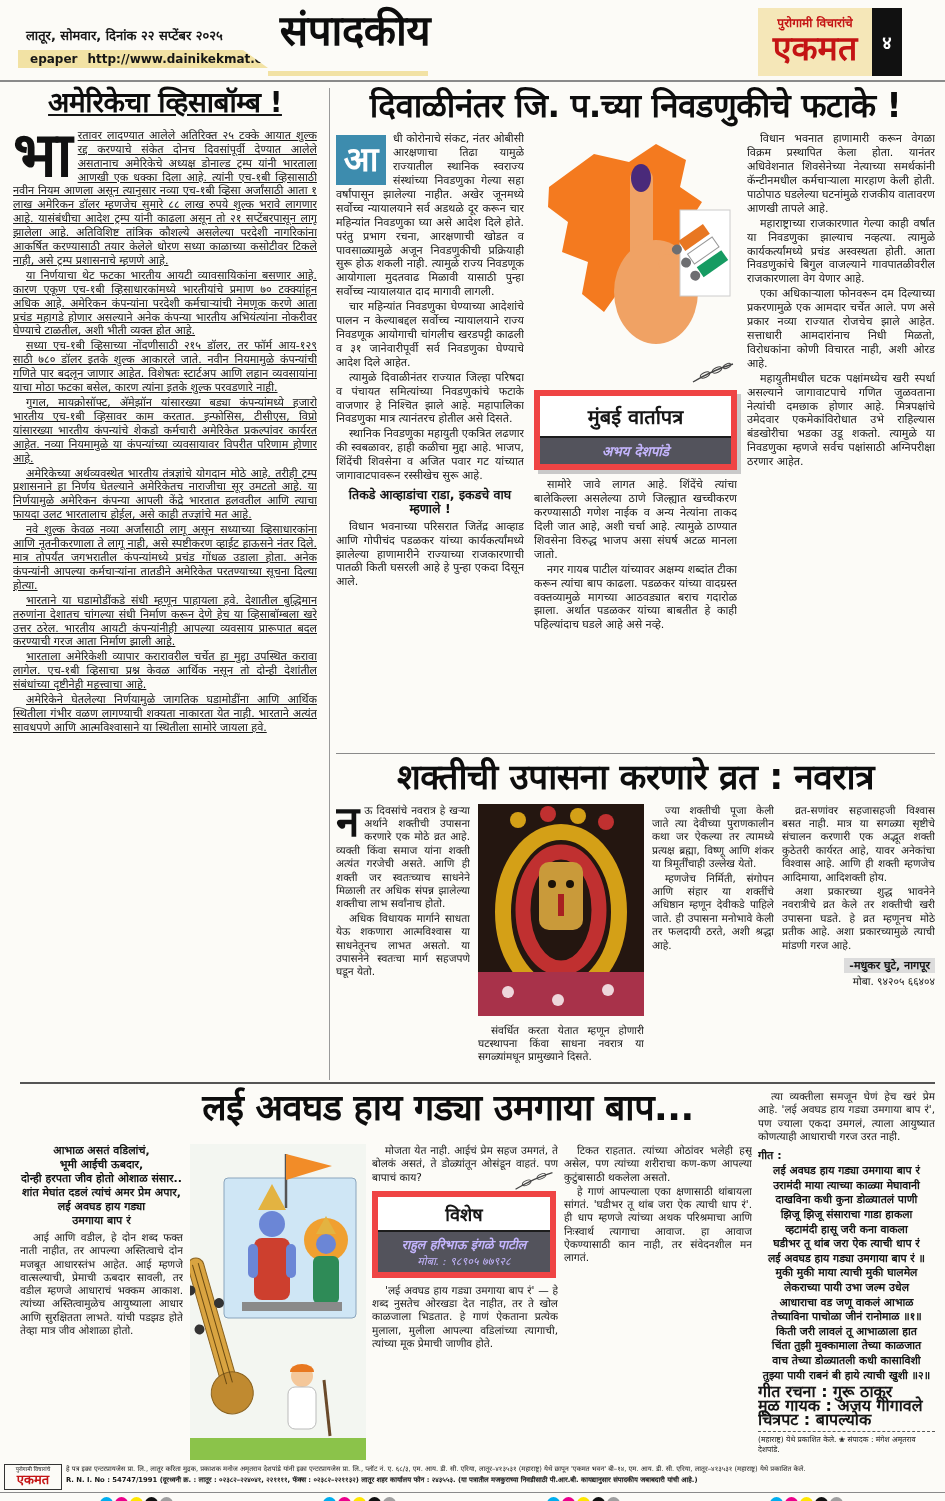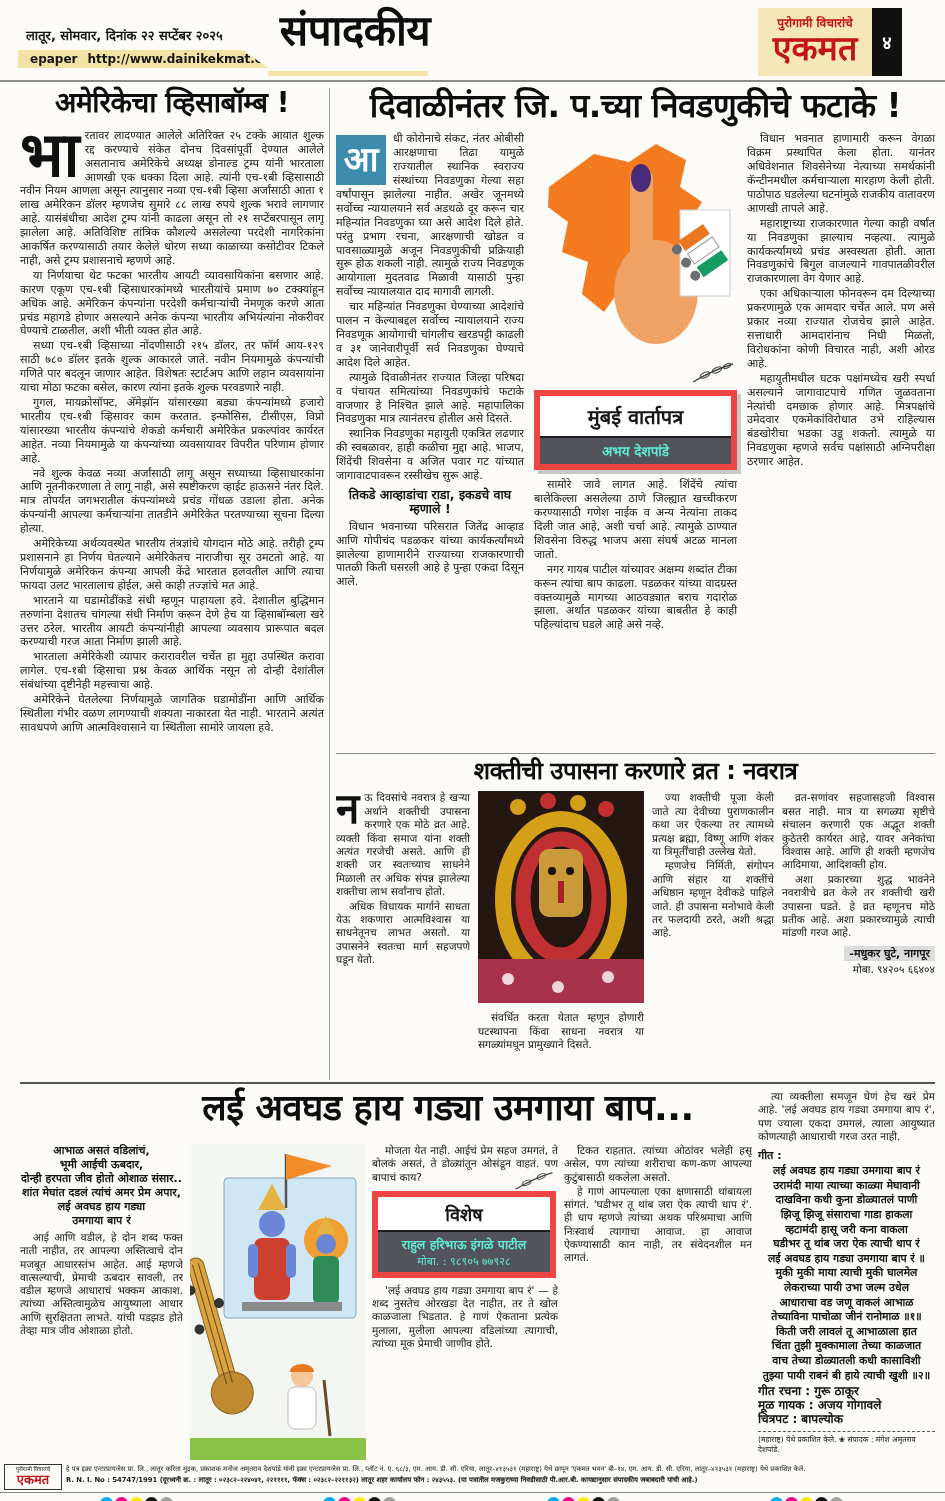--- a/index.html
+++ b/index.html
@@ -9,21 +9,21 @@
   .abs { position:absolute; }
   .just { text-align:justify; }
   .hl { font-weight:900; text-align:center; letter-spacing:-0.5px; line-height:1.1; color:#0d0d0d; }
   .bodytxt { font-size:11px; line-height:13.9px; overflow:hidden; }
   .bodytxt p { text-indent:13px; margin-bottom:1px; }
   .dropcap { float:left; font-weight:900; padding-right:5px; line-height:.85; color:#111; }
   .dropcap-box { float:left; width:50px; height:50px; background:#3d8cae; color:#fff; font-weight:900; font-size:34px; display:flex; align-items:center; justify-content:center; margin:3px 7px 2px 0; }
   .subhead { font-weight:900; font-size:12.5px; text-align:center; margin:5px 0 4px; text-indent:0 !important; }
   .boxed { border:6px solid #ef4444; background:#fff; box-shadow:4px 4px 0 #c9c9c9; }
   .box-title { font-weight:900; text-align:center; font-size:20px; padding:7px 0 6px; }
-  .box-band { background:#53535c; color:#5eead4; font-weight:900; text-align:center; font-size:13.5px; padding:4px 2px; border-top:2px solid #1d1d1d; }
+  .box-band { background:#53535c; color:#c4b5fd; font-weight:900; text-align:center; font-size:13.5px; padding:4px 2px; border-top:2px solid #1d1d1d;font-style:italic; }
   .poem-line { text-align:center; font-weight:bold; text-indent:0 !important; }
   .credit-line { font-weight:bold; text-indent:0 !important; }
   .vline { width:1px; background:#9a9a9a; }
   .hline { background:#8a8a8a; }
   .byline-chip { display:inline-block; background:#dcdcdc; font-weight:bold; font-size:11px; padding:1px 5px; }
   .ribbon { background:#f2e2a4; clip-path:polygon(0 0, 90% 0, 100% 100%, 0 100%); display:flex; align-items:center; gap:5px; padding:0 22px 0 12px; font-weight:bold; font-size:12px; }
   .cmyk-dot { width:13px; height:13px; border-radius:50%; display:inline-block; margin-right:2px; }
   .leaf { position:absolute; }
 </style>
 </head>
@@ -41,33 +41,33 @@
     <div class="abs" style="left:268px;top:71px;width:160px;height:5px;background:#f2e2a4;"></div>
     <div class="abs hl" style="left:250px;top:8px;width:210px;font-size:42px;">संपादकीय</div>
     <div class="abs" style="left:758px;top:8px;width:114px;height:68px;background:#f5e7b8;text-align:center;">
       <div style="color:#c41414;font-weight:900;font-size:12px;padding-top:6px;">पुरोगामी विचारांचे</div>
       <div style="color:#c41414;font-weight:900;font-size:34px;line-height:1.05;">एकमत</div>
     </div>
     <div class="abs" style="left:872px;top:8px;width:30px;height:68px;background:#111;color:#fff;display:flex;align-items:center;justify-content:center;font-size:18px;font-weight:bold;">४</div>
     <div class="abs hline" style="left:0;top:80px;width:945px;height:2px;"></div>
   </div>
 
-  <div class="abs" style="left:20px;top:88px;width:304px;height:992px;">
+  <div class="abs" style="left:13px;top:88px;width:304px;height:992px;text-decoration:underline;">
     <div class="hl" style="font-size:28px;">अमेरिकेचा व्हिसाबॉम्ब !</div>
     <div class="bodytxt just" style="margin-top:10px;height:938px;">
       <p style="text-indent:0;">
         <span class="dropcap" style="font-size:62px;">भा</span>
         <span>रतावर लादण्यात आलेले अतिरिक्त २५ टक्के आयात शुल्क रद्द करण्याचे संकेत दोनच दिवसांपूर्वी देण्यात आलेले असतानाच अमेरिकेचे अध्यक्ष डोनाल्ड ट्रम्प यांनी भारताला आणखी एक धक्का दिला आहे. त्यांनी एच-१बी व्हिसासाठी नवीन नियम आणला असून त्यानुसार नव्या एच-१बी व्हिसा अर्जांसाठी आता १ लाख अमेरिकन डॉलर म्हणजेच सुमारे ८८ लाख रुपये शुल्क भरावे लागणार आहे. यासंबंधीचा आदेश ट्रम्प यांनी काढला असून तो २१ सप्टेंबरपासून लागू झालेला आहे. अतिविशिष्ट तांत्रिक कौशल्ये असलेल्या परदेशी नागरिकांना आकर्षित करण्यासाठी तयार केलेले धोरण सध्या काळाच्या कसोटीवर टिकले नाही, असे ट्रम्प प्रशासनाचे म्हणणे आहे.</span>
       </p>
       <div>
           <p>या निर्णयाचा थेट फटका भारतीय आयटी व्यावसायिकांना बसणार आहे. कारण एकूण एच-१बी व्हिसाधारकांमध्ये भारतीयांचे प्रमाण ७० टक्क्यांहून अधिक आहे. अमेरिकन कंपन्यांना परदेशी कर्मचाऱ्यांची नेमणूक करणे आता प्रचंड महागडे होणार असल्याने अनेक कंपन्या भारतीय अभियंत्यांना नोकरीवर घेण्याचे टाळतील, अशी भीती व्यक्त होत आहे.</p>
           <p>सध्या एच-१बी व्हिसाच्या नोंदणीसाठी २१५ डॉलर, तर फॉर्म आय-१२९ साठी ७८० डॉलर इतके शुल्क आकारले जाते. नवीन नियमामुळे कंपन्यांची गणिते पार बदलून जाणार आहेत. विशेषतः स्टार्टअप आणि लहान व्यवसायांना याचा मोठा फटका बसेल, कारण त्यांना इतके शुल्क परवडणारे नाही.</p>
           <p>गुगल, मायक्रोसॉफ्ट, अ‍ॅमेझॉन यांसारख्या बड्या कंपन्यांमध्ये हजारो भारतीय एच-१बी व्हिसावर काम करतात. इन्फोसिस, टीसीएस, विप्रो यांसारख्या भारतीय कंपन्यांचे शेकडो कर्मचारी अमेरिकेत प्रकल्पांवर कार्यरत आहेत. नव्या नियमामुळे या कंपन्यांच्या व्यवसायावर विपरीत परिणाम होणार आहे.</p>
+          <p>अमेरिकेच्या अर्थव्यवस्थेत भारतीय तंत्रज्ञांचे योगदान मोठे आहे. तरीही ट्रम्प प्रशासनाने हा निर्णय घेतल्याने अमेरिकेतच नाराजीचा सूर उमटतो आहे. या निर्णयामुळे अमेरिकन कंपन्या आपली केंद्रे भारतात हलवतील आणि त्याचा फायदा उलट भारतालाच होईल, असे काही तज्ज्ञांचे मत आहे.</p>
           <p>नवे शुल्क केवळ नव्या अर्जांसाठी लागू असून सध्याच्या व्हिसाधारकांना आणि नूतनीकरणाला ते लागू नाही, असे स्पष्टीकरण व्हाईट हाऊसने नंतर दिले. मात्र तोपर्यंत जगभरातील कंपन्यांमध्ये प्रचंड गोंधळ उडाला होता. अनेक कंपन्यांनी आपल्या कर्मचाऱ्यांना तातडीने अमेरिकेत परतण्याच्या सूचना दिल्या होत्या.</p>
-          <p>अमेरिकेच्या अर्थव्यवस्थेत भारतीय तंत्रज्ञांचे योगदान मोठे आहे. तरीही ट्रम्प प्रशासनाने हा निर्णय घेतल्याने अमेरिकेतच नाराजीचा सूर उमटतो आहे. या निर्णयामुळे अमेरिकन कंपन्या आपली केंद्रे भारतात हलवतील आणि त्याचा फायदा उलट भारतालाच होईल, असे काही तज्ज्ञांचे मत आहे.</p>
           <p>भारताने या घडामोडींकडे संधी म्हणून पाहायला हवे. देशातील बुद्धिमान तरुणांना देशातच चांगल्या संधी निर्माण करून देणे हेच या व्हिसाबॉम्बला खरे उत्तर ठरेल. भारतीय आयटी कंपन्यांनीही आपल्या व्यवसाय प्रारूपात बदल करण्याची गरज आता निर्माण झाली आहे.</p>
           <p>भारताला अमेरिकेशी व्यापार करारावरील चर्चेत हा मुद्दा उपस्थित करावा लागेल. एच-१बी व्हिसाचा प्रश्न केवळ आर्थिक नसून तो दोन्ही देशांतील संबंधांच्या दृष्टीनेही महत्त्वाचा आहे.</p>
           <p>अमेरिकेने घेतलेल्या निर्णयामुळे जागतिक घडामोडींना आणि आर्थिक स्थितीला गंभीर वळण लागण्याची शक्यता नाकारता येत नाही. भारताने अत्यंत सावधपणे आणि आत्मविश्वासाने या स्थितीला सामोरे जायला हवे.</p>
         </div>
     </div>
   </div>
 
   <div class="abs vline" style="left:329px;top:88px;height:992px;"></div>
 
   <div class="abs" style="left:336px;top:88px;width:599px;height:664px;">
@@ -136,21 +136,21 @@
             <p>एका अधिकाऱ्याला फोनवरून दम दिल्याच्या प्रकरणामुळे एक आमदार चर्चेत आले. पण असे प्रकार नव्या राज्यात रोजचेच झाले आहेत. सत्ताधारी आमदारांनाच निधी मिळतो, विरोधकांना कोणी विचारत नाही, अशी ओरड आहे.</p>
             <p>महायुतीमधील घटक पक्षांमध्येच खरी स्पर्धा असल्याने जागावाटपाचे गणित जुळवताना नेत्यांची दमछाक होणार आहे. मित्रपक्षांचे उमेदवार एकमेकांविरोधात उभे राहिल्यास बंडखोरीचा भडका उडू शकतो. त्यामुळे या निवडणुका म्हणजे सर्वच पक्षांसाठी अग्निपरीक्षा ठरणार आहेत.</p>
           </div>
       </div>
     </div>
   </div>
 
   <div class="abs hline" style="left:336px;top:753px;width:599px;height:1px;"></div>
 
   <div class="abs" style="left:336px;top:758px;width:599px;height:322px;">
-    <div class="hl" style="font-size:24px;">शक्तीची उपासना करणारे व्रत : नवरात्र</div>
+    <div class="hl" style="font-size:35px;">शक्तीची उपासना करणारे व्रत : नवरात्र</div>
     <div style="display:flex;gap:8px;margin-top:7px;height:272px;overflow:hidden;">
       <div class="bodytxt just" style="width:134px;font-size:10.5px;line-height:13.4px;">
         <p style="text-indent:0;">
           <span class="dropcap" style="font-size:42px;">न</span>
           <span>ऊ दिवसांचे नवरात्र हे खऱ्या अर्थाने शक्तीची उपासना करणारे एक मोठे व्रत आहे. व्यक्ती किंवा समाज यांना शक्ती अत्यंत गरजेची असते. आणि ही शक्ती जर स्वतःच्याच साधनेने मिळाली तर अधिक संपन्न झालेल्या शक्तीचा लाभ सर्वांनाच होतो.</span>
         </p>
         <div>
             <p>अधिक विधायक मार्गाने साधता येऊ शकणारा आत्मविश्वास या साधनेतूनच लाभत असतो. या उपासनेने स्वतःचा मार्ग सहजपणे घडून येतो.</p>
           </div>
       </div>
@@ -306,21 +306,21 @@
           <div class="poem-line">लई अवघड हाय गड्या उमगाया बाप रं ॥</div>
           <div class="poem-line">मुकी मुकी माया त्याची मुकी घालमेल</div>
           <div class="poem-line">लेकराच्या पायी उभा जल्म उधेल</div>
           <div class="poem-line">आधाराचा वड जणू वाकलं आभाळ</div>
           <div class="poem-line">तेच्याविना पाचोळा जीनं रानोमाळ ॥१॥</div>
           <div class="poem-line">किती जरी लावलं तू आभाळाला हात</div>
           <div class="poem-line">चिंता तुझी मुक्कामाला तेच्या काळजात</div>
           <div class="poem-line">वाच तेच्या डोळ्यातली कधी कासाविशी</div>
           <div class="poem-line">तुझ्या पायी राबनं बी हाये त्याची खुशी ॥२॥</div>
         </div>
-      <div style="font-size:12px;line-height:13.8px;margin-top:2px;">
+      <div style="font-size:16px;line-height:13.8px;margin-top:2px;">
           <div class="credit-line">गीत रचना : गुरू ठाकूर</div>
           <div class="credit-line">मूळ गायक : अजय गोगावले</div>
           <div class="credit-line">चित्रपट : बापल्योक</div>
         </div>
       <div style="border-top:1.5px dashed #555;margin-top:5px;padding-top:2px;font-size:7.5px;">(महाराष्ट्र) येथे प्रकाशित केले. ❀ संपादक : मंगेश अमृतराव देशपांडे.</div>
     </div>
   </div>
 
   <div class="abs" style="left:0;top:1462px;width:945px;height:39px;">
     <div class="abs" style="left:4px;top:2px;width:58px;height:26px;border:1px solid #333;text-align:center;overflow:hidden;">

